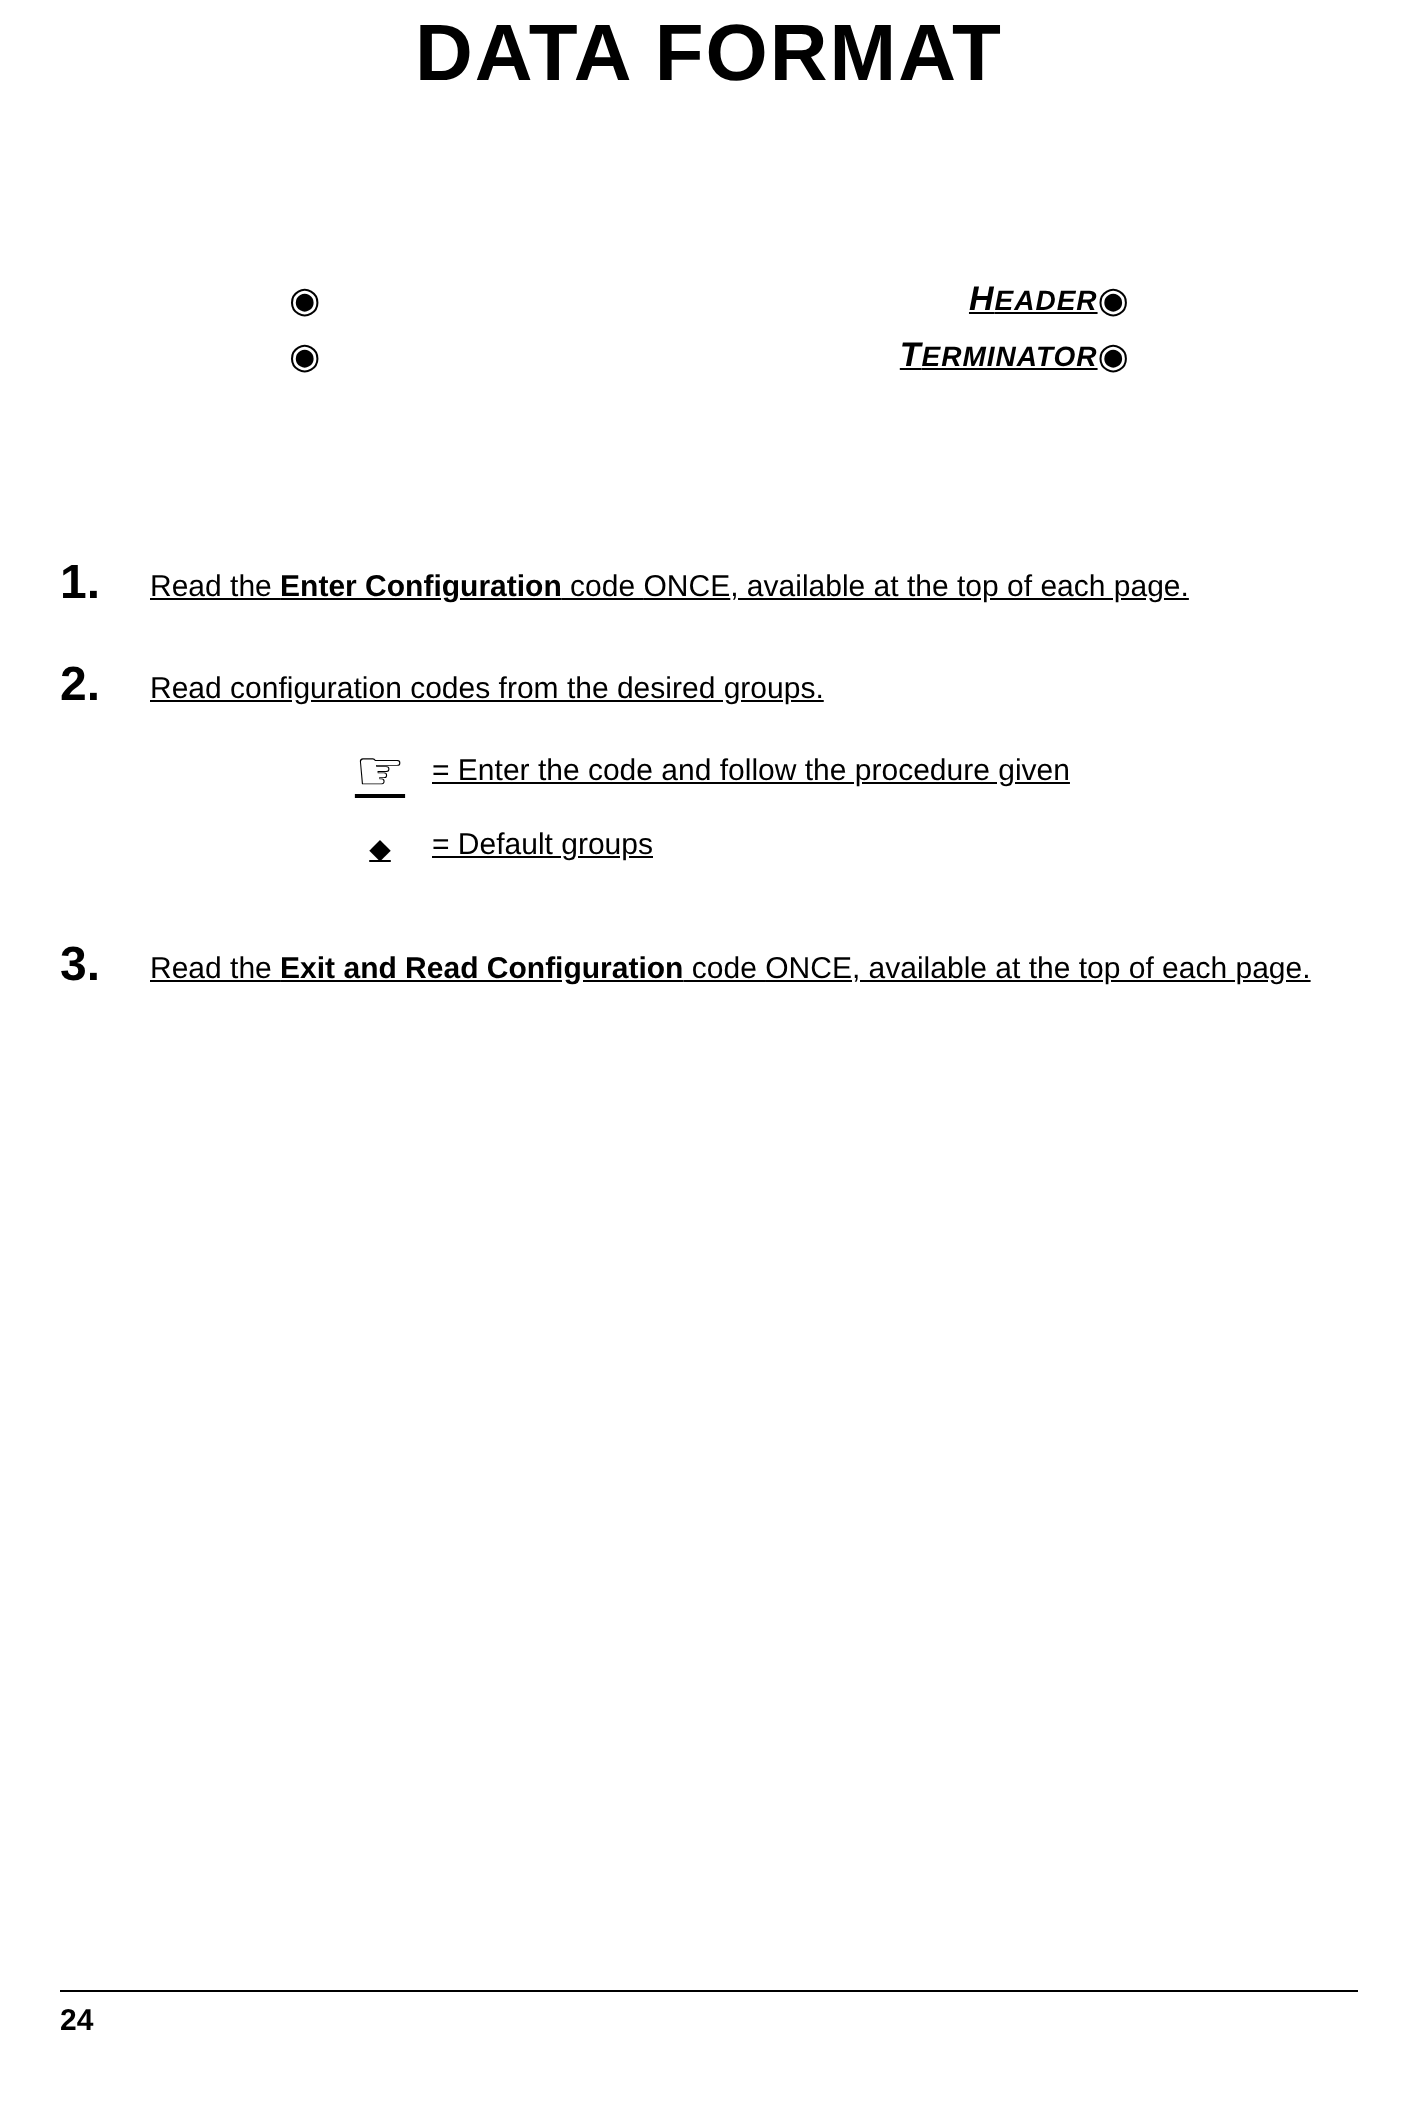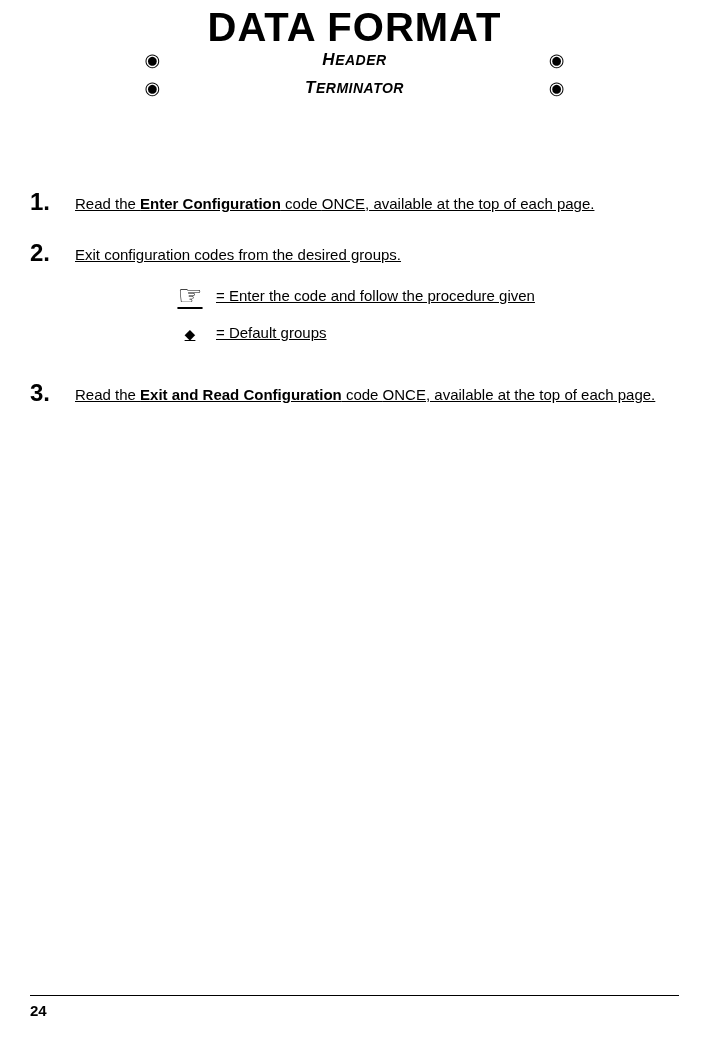--- a/index.html
+++ b/index.html
@@ -15,42 +15,44 @@
       color: #000;
       position: relative;
       padding: 0 30px;
     }
     .title {
       text-align: center;
       font-size: 40px;
       font-weight: bold;
       letter-spacing: 1px;
       margin-top: 5px;
+      margin-bottom: 90px;
     }
     .toc-section {
       width: 420px;
       margin: 0 auto 90px auto;
     }
     .toc-row {
       display: flex;
       align-items: center;
       justify-content: space-between;
       margin-bottom: 8px;
     }
     .bullet {
       font-size: 18px;
       line-height: 1;
     }
     .toc-label {
       font-style: italic;
       font-weight: bold;
       font-size: 17px;
       letter-spacing: 0.5px;
-      text-align: center;
+      text-align: right;
       flex: 1;
+      text-decoration: underline;
     }
     .toc-label .smallcaps {
       font-size: 14px;
     }
     .instructions {
       margin-top: 20px;
     }
     .step {
       display: flex;
       margin-bottom: 22px;
@@ -140,21 +142,21 @@
   <div class="step">
     <div class="step-number">1.</div>
     <div class="step-body">
       <span>Read the </span><span class="bold">Enter Configuration</span><span> code </span><span class="underline">ONCE</span><span>, available at the top of each page.</span>
     </div>
   </div>
 
   <div class="step">
     <div class="step-number">2.</div>
     <div class="step-body">
-      <span>Exit configuration codes from the desired groups.</span>
+      <span>Read configuration codes from the desired groups.</span>
       <div class="legend">
         <div class="legend-row">
           <span class="legend-icon hand-icon">☞</span>
           <span>= Enter the code and follow the procedure given</span>
         </div>
         <div class="legend-row">
           <span class="legend-icon diamond-icon">◆</span>
           <span>= Default groups</span>
         </div>
       </div>

